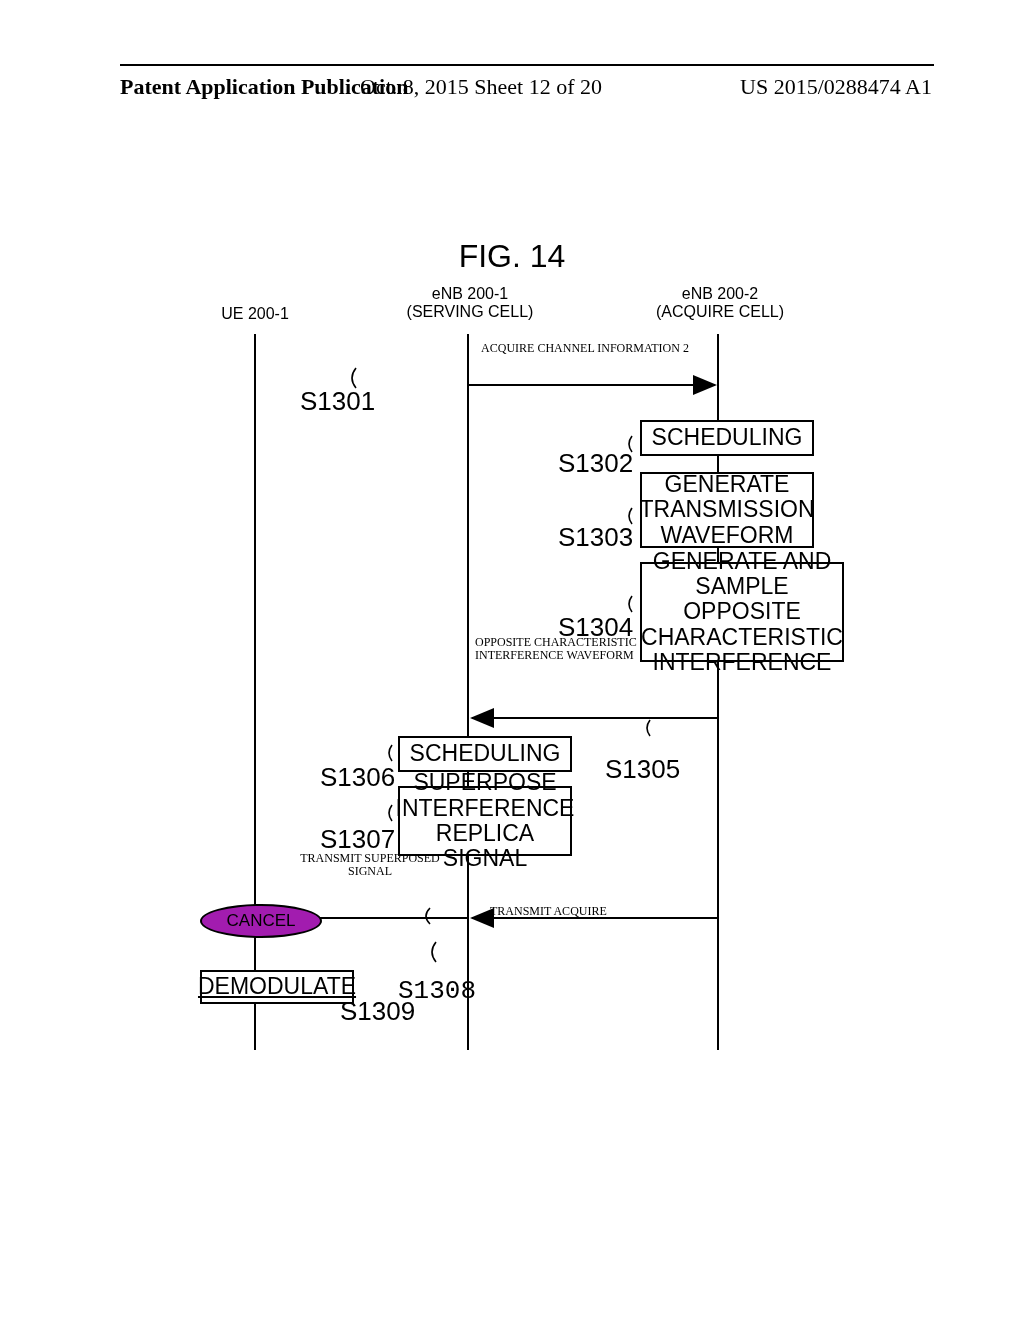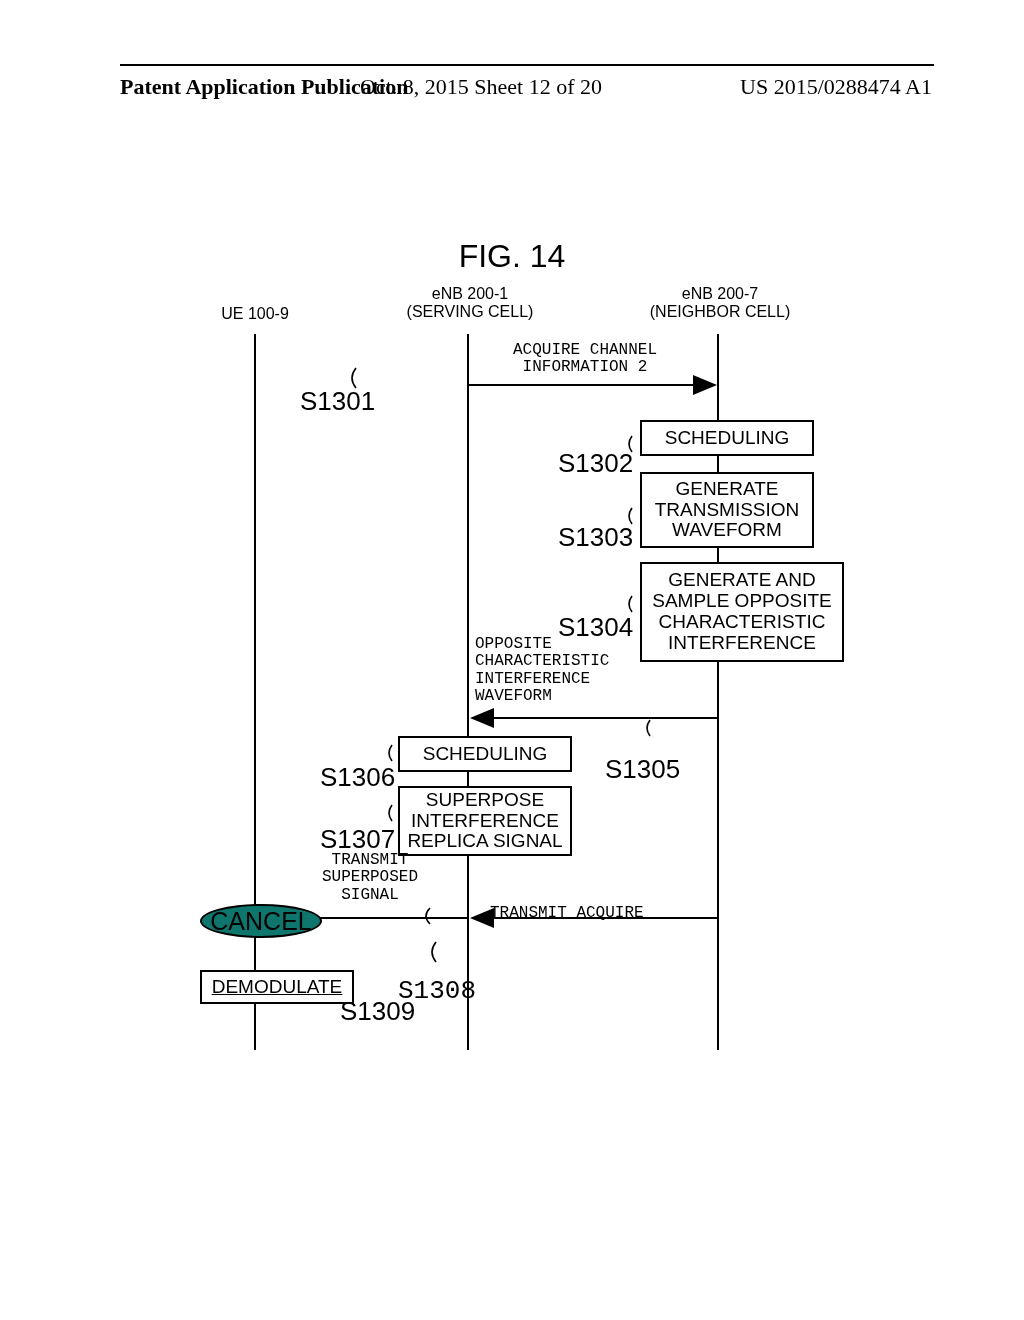--- a/index.html
+++ b/index.html
@@ -38,76 +38,76 @@
   }
   .swim-lbl {
     position: absolute;
     font-family: Arial, Helvetica, sans-serif;
     font-size: 16px;
     text-align: center;
     line-height: 1.15;
   }
   .msg-lbl {
     position: absolute;
-    font-family: Liberation Mono, monospace;
-    font-size: 16px;
+    font-family: Liberation Serif, serif;
+    font-size: 12px;
     text-align: center;
     line-height: 1.08;
   }
   .step-lbl {
     position: absolute;
     font-family: Arial, Helvetica, sans-serif;
     font-size: 26px;
     margin-top: 24px;
   }
   .box {
     position: absolute;
     border: 2px solid #000;
     font-family: Arial, Helvetica, sans-serif;
-    font-size: 19px;
+    font-size: 23px;
     text-align: center;
     display: flex;
     align-items: center;
     justify-content: center;
     line-height: 1.1;
     background: #fff;
   }
   .ellipse {
     position: absolute;
     border: 2px solid #000;
     border-radius: 50%;
     font-family: Arial, Helvetica, sans-serif;
-    font-size: 25px;
+    font-size: 17px;
     display: flex;
     align-items: center;
     justify-content: center;
-    background: #0f766e;
+    background: #a21caf;
     padding: 1px 10px;
   }
 </style>
 </head>
 <body>
 
 <div class="header-line"></div>
 <div class="header hdr-left">Patent Application Publication</div>
 <div class="header hdr-center">Oct. 8, 2015   Sheet 12 of 20</div>
 <div class="header hdr-right">US 2015/0288474 A1</div>
 
 <div class="fig-title">FIG. 14</div>
 
 <div class="swim-lbl" style="left:190px; top:305px; width:130px;">
-  <span>UE 100-9</span>
+  <span>UE 200-1</span>
 </div>
 <div class="swim-lbl" style="left:370px; top:285px; width:200px;">
   <span>eNB 200-1</span><br>
   <span>(SERVING CELL)</span>
 </div>
 <div class="swim-lbl" style="left:620px; top:285px; width:200px;">
-  <span>eNB 200-7</span><br>
-  <span>(NEIGHBOR CELL)</span>
+  <span>eNB 200-2</span><br>
+  <span>(ACQUIRE CELL)</span>
 </div>
 
 <svg class="canvas" width="1024" height="1320">
   <defs>
     <marker id="arw" markerWidth="12" markerHeight="10" refX="11" refY="5" orient="auto">
       <path d="M0,0 L12,5 L0,10 Z" fill="#000"></path>
     </marker>
   </defs>
 
   <line x1="255" y1="334" x2="255" y2="1050" stroke="#000" stroke-width="2"></line>

